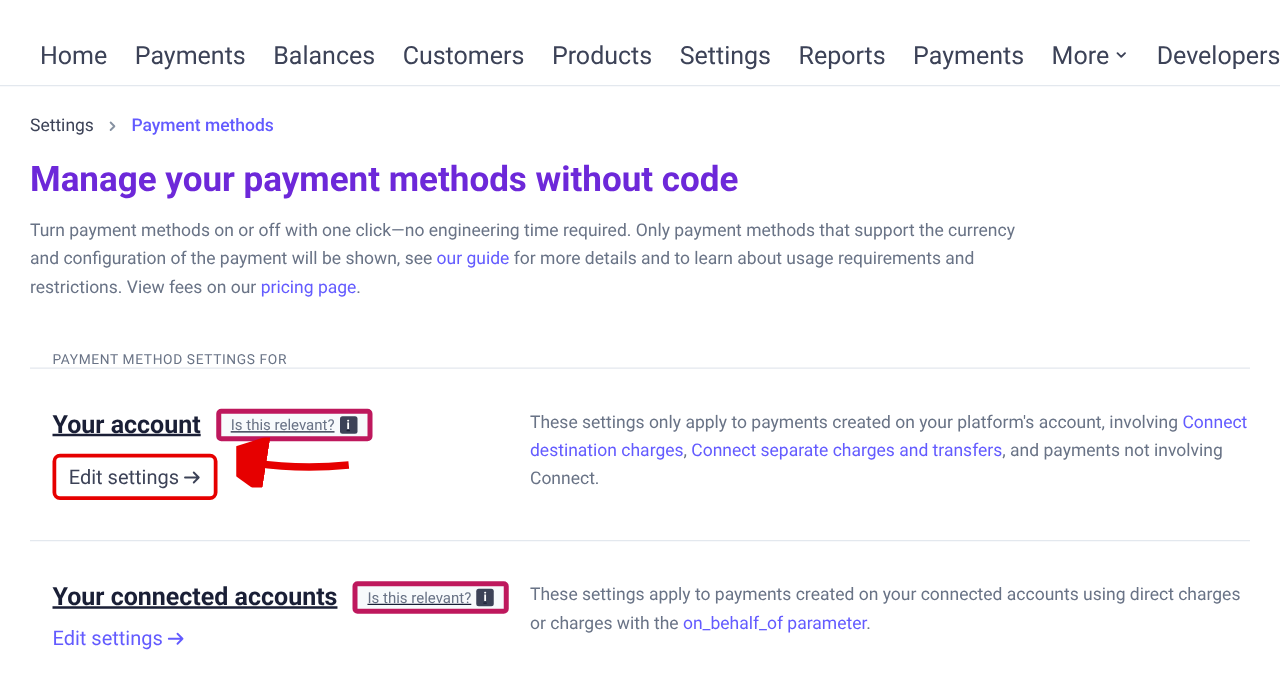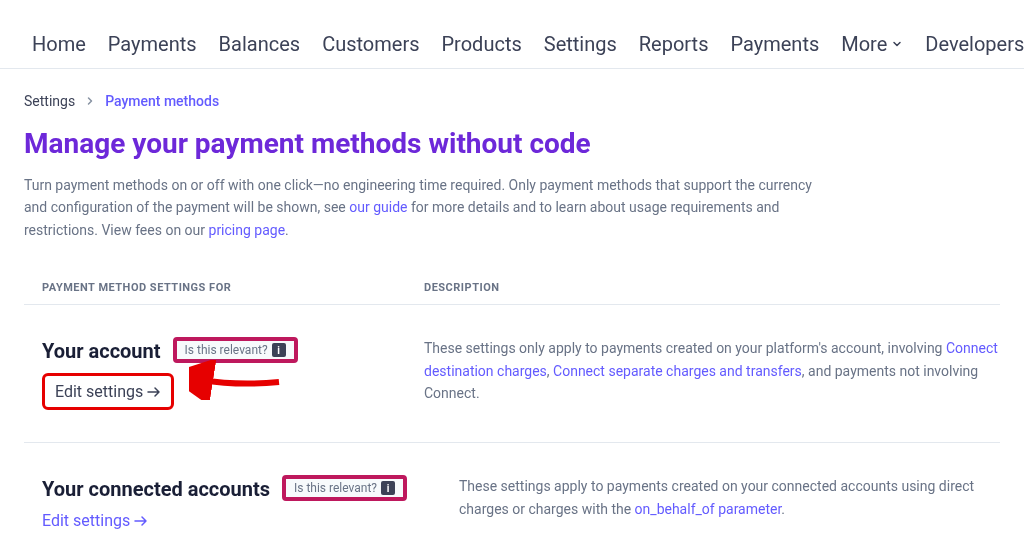--- a/index.html
+++ b/index.html
@@ -92,40 +92,40 @@
       color: #635bff;
       text-decoration: none;
       cursor: pointer;
     }
     .table-header {
       display: flex;
       font-size: 11px;
       letter-spacing: 0.5px;
       color: #697386;
       text-transform: uppercase;
-      padding-bottom: 10px;
       border-bottom: 1px solid #e3e8ee;
-      font-weight: 700;
+      font-weight: 400;
     }
     .col-left { width: 400px; padding-left: 18px; }
     .col-right { flex: 1; }
     .section-row {
       display: flex;
       padding: 32px 0;
       border-bottom: 1px solid #e3e8ee;
     }
-    .section-row:last-child { border-bottom: none; gap: 35px; }
+    .section-row:last-child { border-bottom: none; }
     .section-left {
       width: 400px;
       padding-left: 18px;
     }
     .section-title-row {
       display: flex;
-      align-items: flex-end;
+      align-items: flex-start;
       margin-bottom: 10px;
+      text-decoration: underline;
     }
     .section-title {
       font-size: 20px;
       font-weight: 700;
       color: #1a1f36;
       margin-right: 12px;
     }
     .relevant-badge {
       background: #f7fafc;
       border: 4px solid #be185d;
@@ -218,21 +218,20 @@
   </div>
 
   <h1>Manage your payment methods without code</h1>
 
   <p class="intro">
     <span>Turn payment methods on or off with one click—no engineering time required. Only payment methods that support the currency and configuration of the payment will be shown, see </span><a>our guide</a><span> for more details and to learn about usage requirements and restrictions. View fees on our </span><a>pricing page</a><span>.</span>
   </p>
 
   <div class="table-header">
     <div class="col-left">PAYMENT METHOD SETTINGS FOR</div>
-    <div class="col-right">DESCRIPTION</div>
   </div>
 
   <div class="section-row row-wrap">
     <div class="section-left">
       <div class="section-title-row">
         <div class="section-title">Your account</div>
         <div class="relevant-badge">
           <span>Is this relevant?</span>
           <span class="info-icon">i</span>
         </div>

